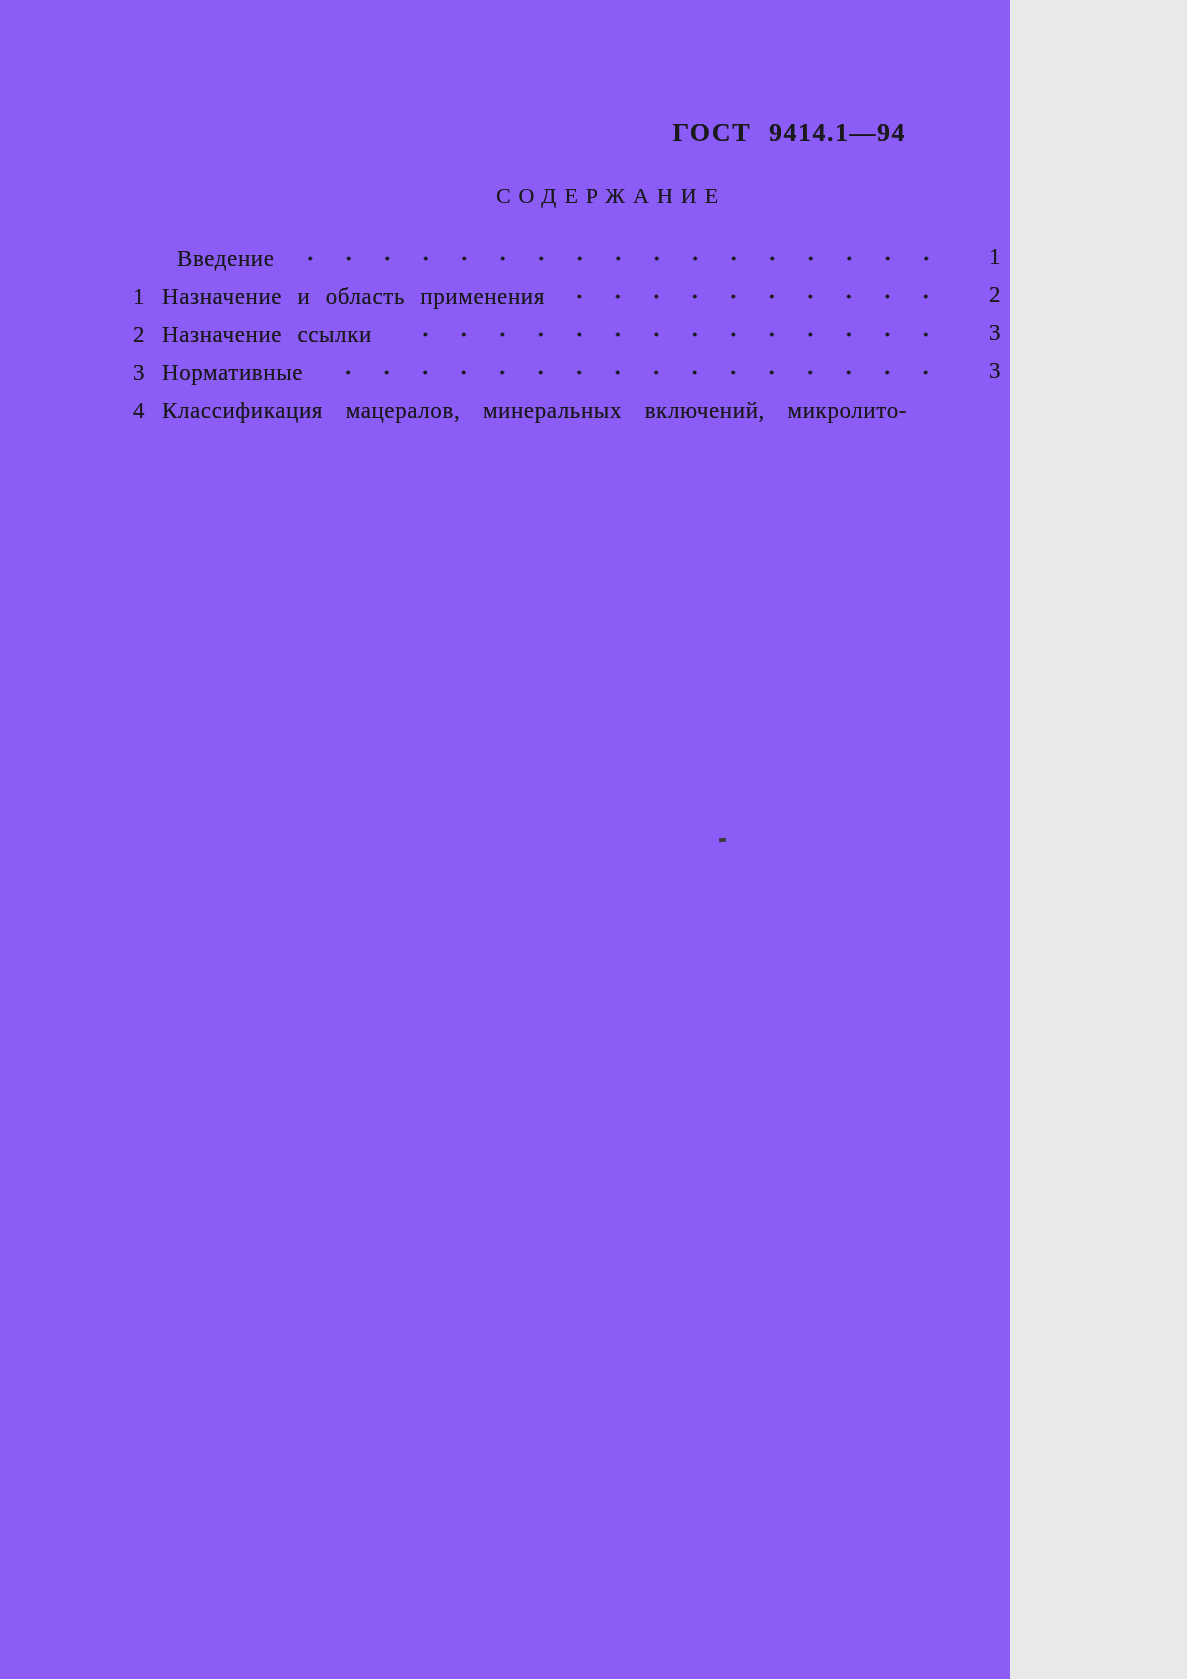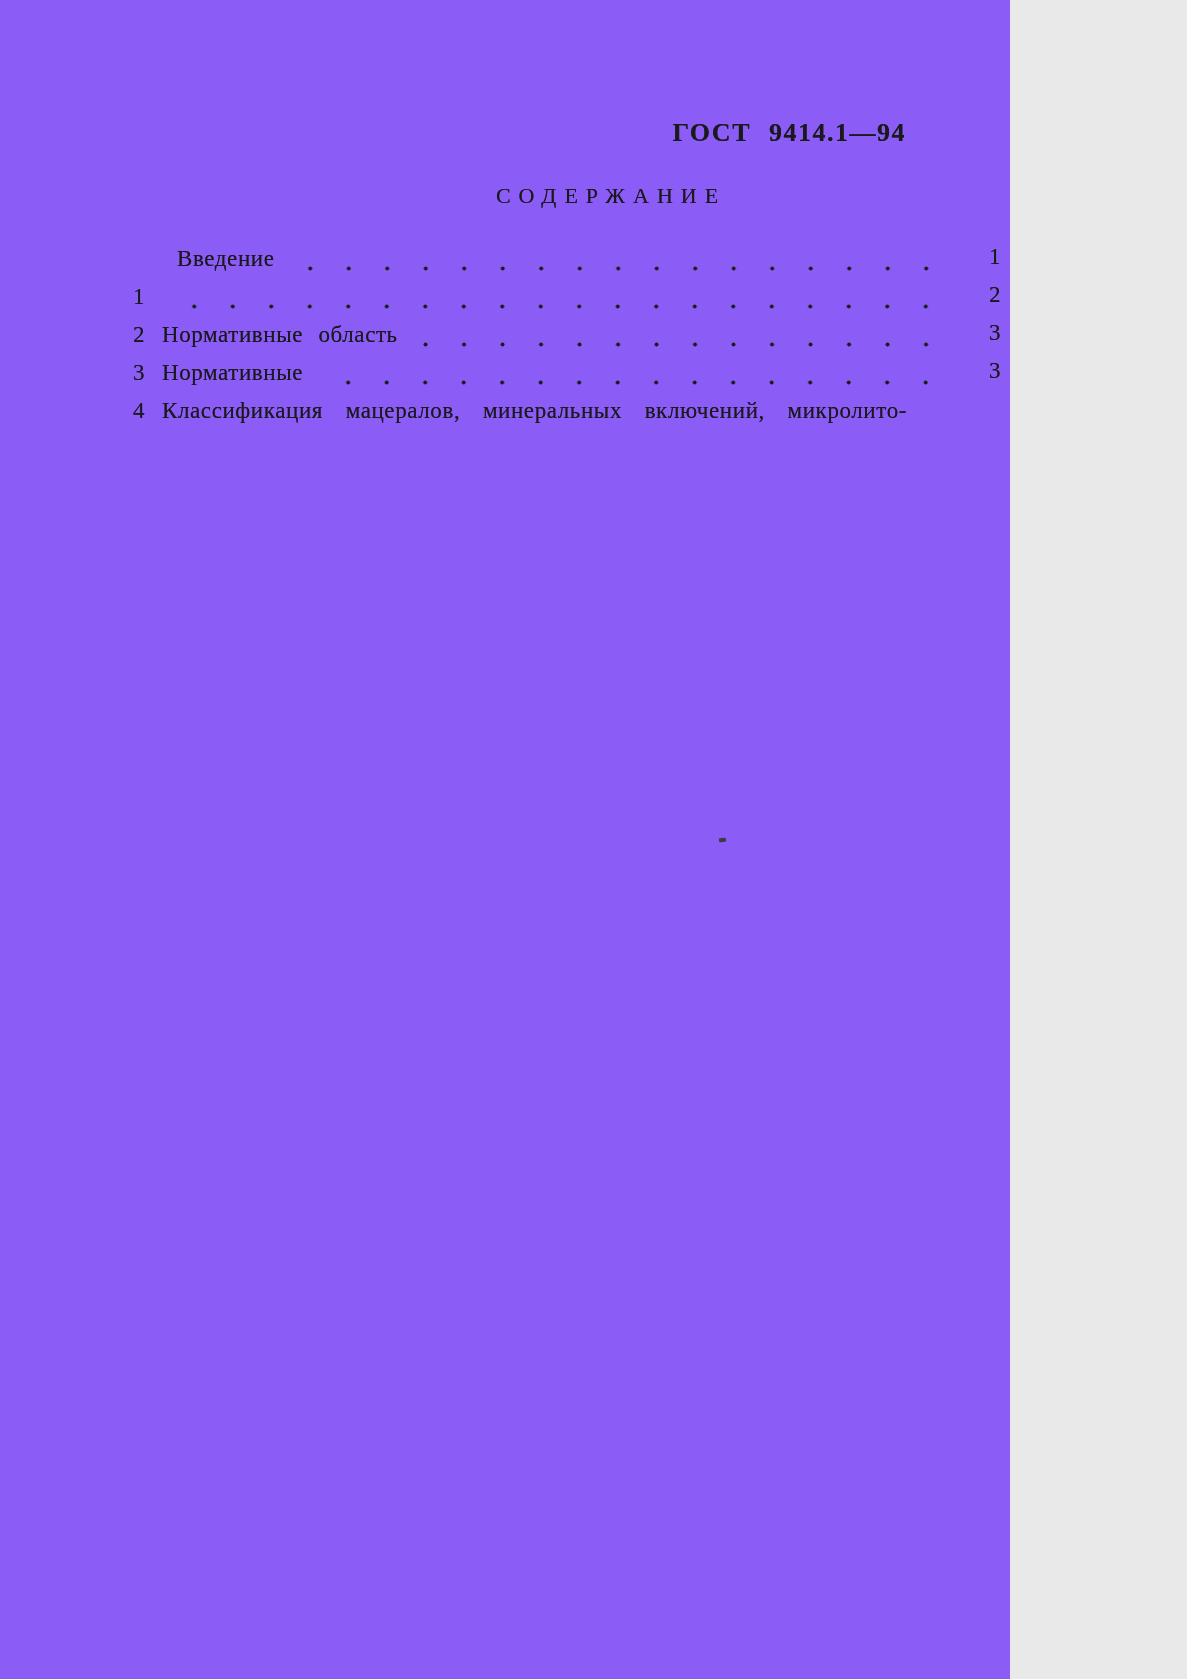--- a/index.html
+++ b/index.html
@@ -45,21 +45,21 @@
   .toc {
     position: absolute;
     left: 133px;
     top: 246px;
     width: 868px;
     font-size: 23px;
     line-height: 25px;
   }
   .toc-row {
     display: flex;
-    align-items: flex-end;
+    align-items: center;
     margin-bottom: 13px;
     word-spacing: 9px;
     letter-spacing: 0.6px;
   }
   .toc-row .num {
     flex: 0 0 29px;
     word-spacing: 0;
   }
   .row-indent {
     padding-left: 44px;
@@ -138,27 +138,28 @@
   <div class="toc">
 
     <div class="toc-row row-indent">
       <span class="label">Введение</span>
       <span class="leader"></span>
       <span class="pnum">1</span>
     </div>
 
     <div class="toc-row">
       <span class="num">1</span>
+      <span class="label">Назначение и область применения</span>
       <span class="leader"></span>
       <span class="pnum">2</span>
     </div>
 
     <div class="toc-row">
       <span class="num">2</span>
-      <span class="label">Нормативные область</span>
+      <span class="label">Назначение ссылки</span>
       <span class="leader"></span>
       <span class="pnum">3</span>
     </div>
 
     <div class="toc-row">
       <span class="num">3</span>
       <span class="label">Нормативные</span>
       <span class="leader"></span>
       <span class="pnum">3</span>
     </div>

